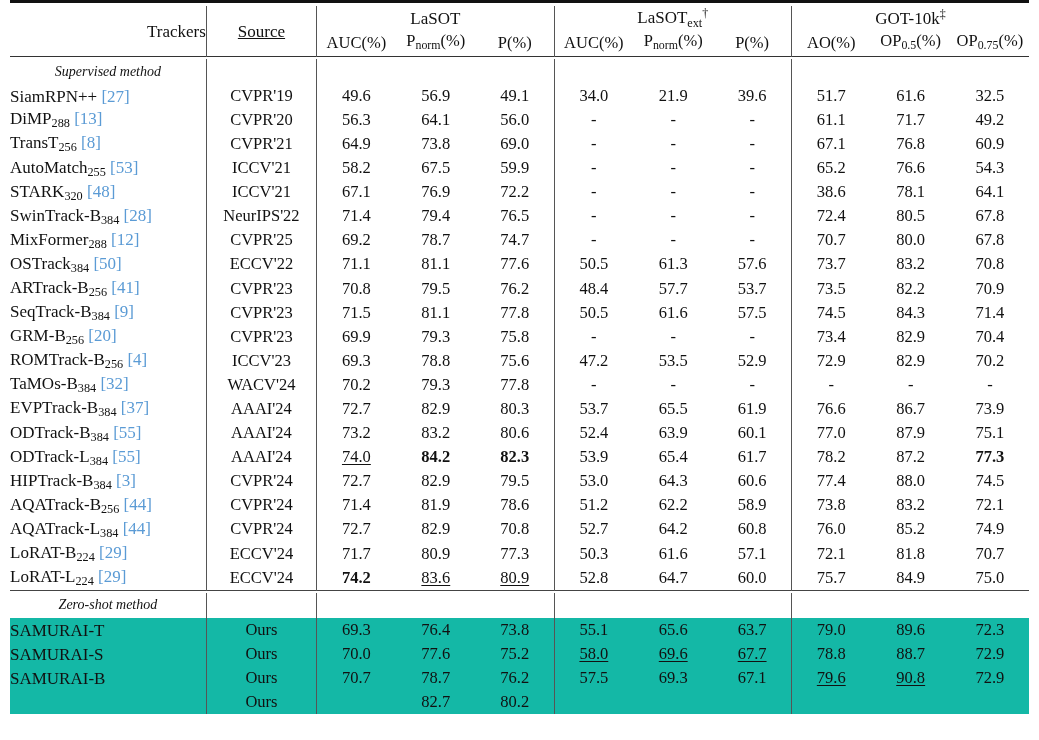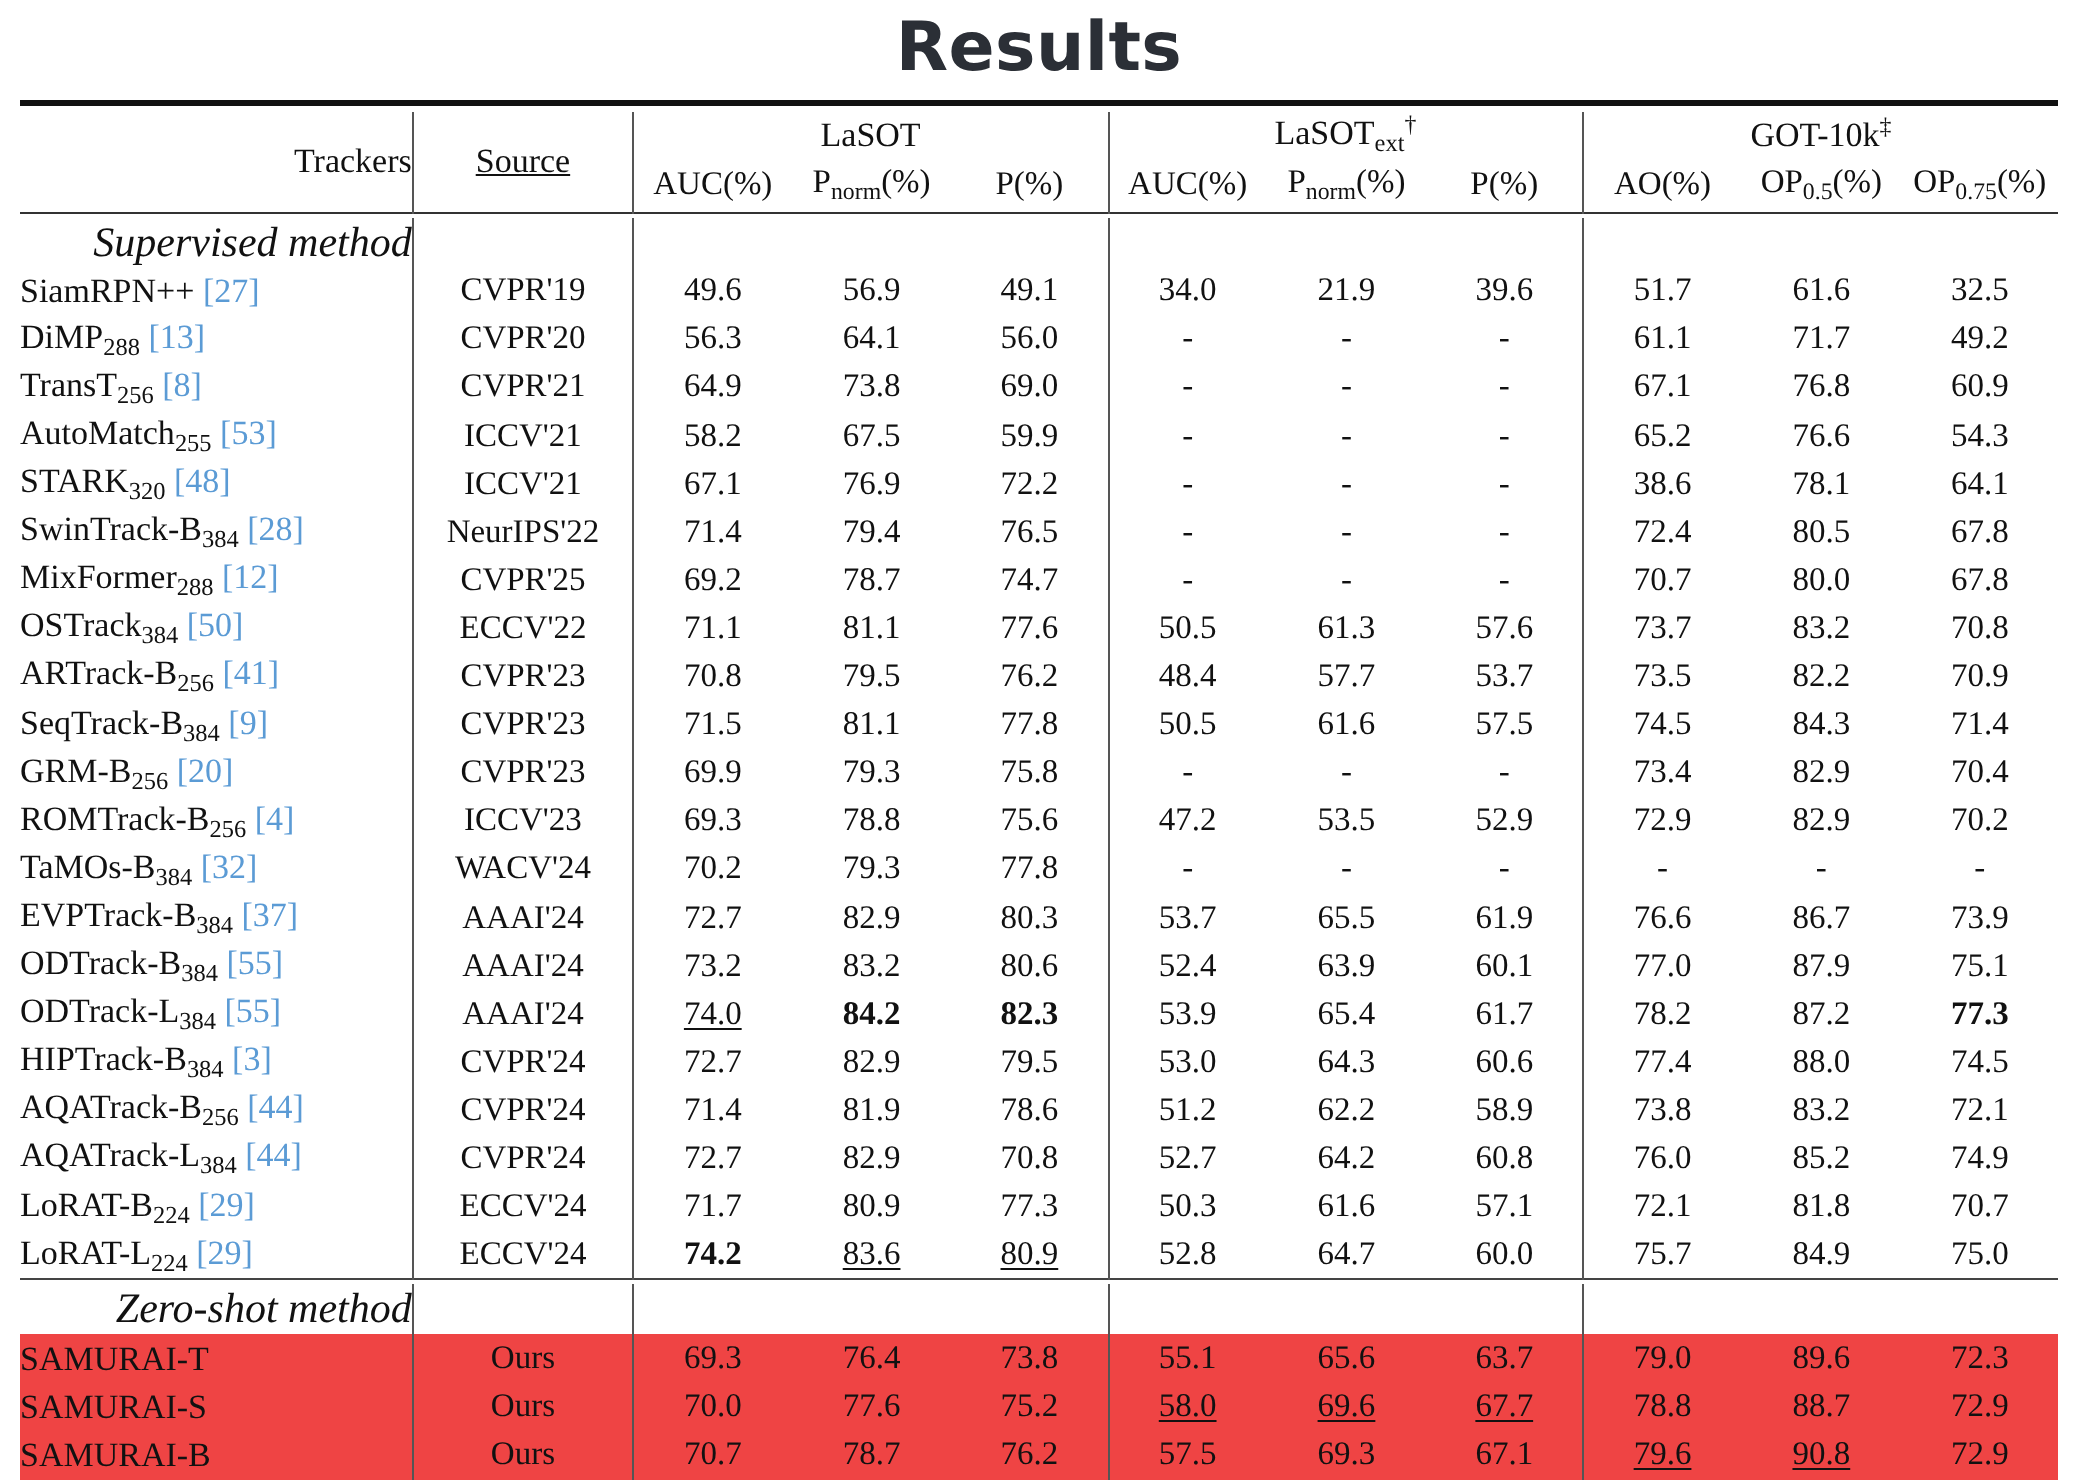--- a/index.html
+++ b/index.html
@@ -91,48 +91,47 @@
     text-align: center;
     font-size: 16.5px;
     height: 24.1px;
   }
   td.num {
     text-align: center;
     font-size: 16.5px;
     height: 24.1px;
   }
   td.section {
-    text-align: right;
+    text-align: center;
     padding-left: 12px;
     font-style: italic;
     font-weight: 700;
-    font-size: 21px;
+    font-size: 14px;
     height: 25px;
     white-space: nowrap;
   }
   .b { font-weight: 700; }
   .u { text-decoration: underline; text-underline-offset: 1.5px; }
   .ref { color: #5b9bd5; margin-top: 24px; }
   sub { font-size: 0.72em; vertical-align: -0.28em; }
   sup { font-size: 0.70em; vertical-align: 0.52em; }
-  .hl td { background: #ef4444; }
+  .hl td { background: #14b8a6; }
 
   
   col.c-name { width: 196px; }
   col.c-src  { width: 110px; }
   col.c-n    { width: 79px; }
   col.c-n2   { width: 80px; }
   col.c-n3   { width: 78px; }
 </style>
 </head>
 <body>
 
 <div id="page">
 
-  <div class="page-title">Results</div>
 
   <div class="table-wrap">
     <table class="results">
       <colgroup>
         <col class="c-name">
           <col class="c-src">
         <col class="c-n">
           <col class="c-n2">
           <col class="c-n3">
         <col class="c-n">

